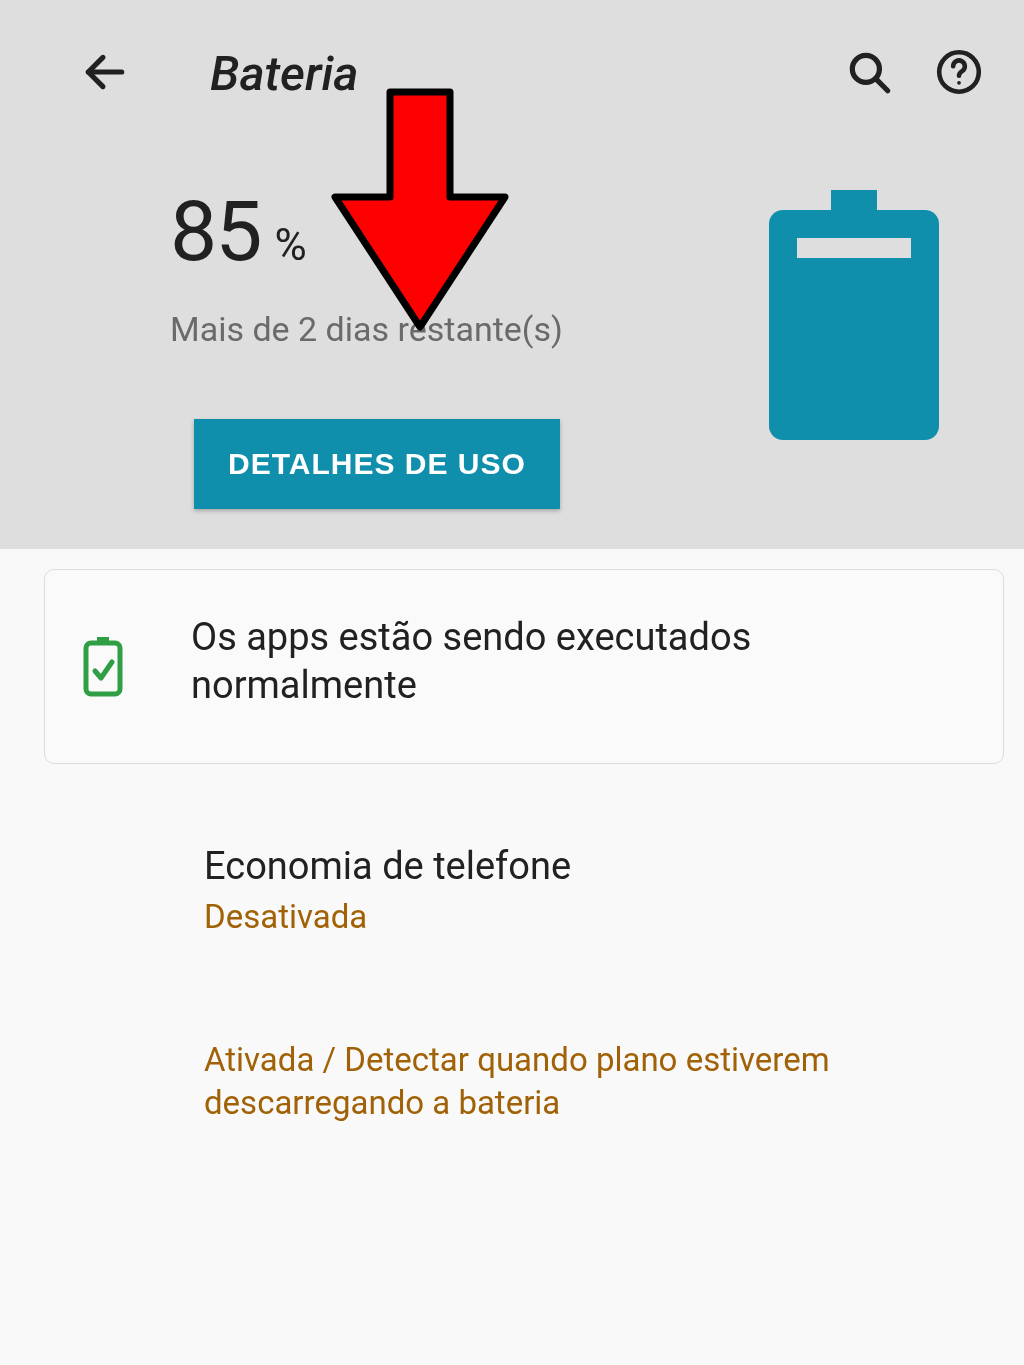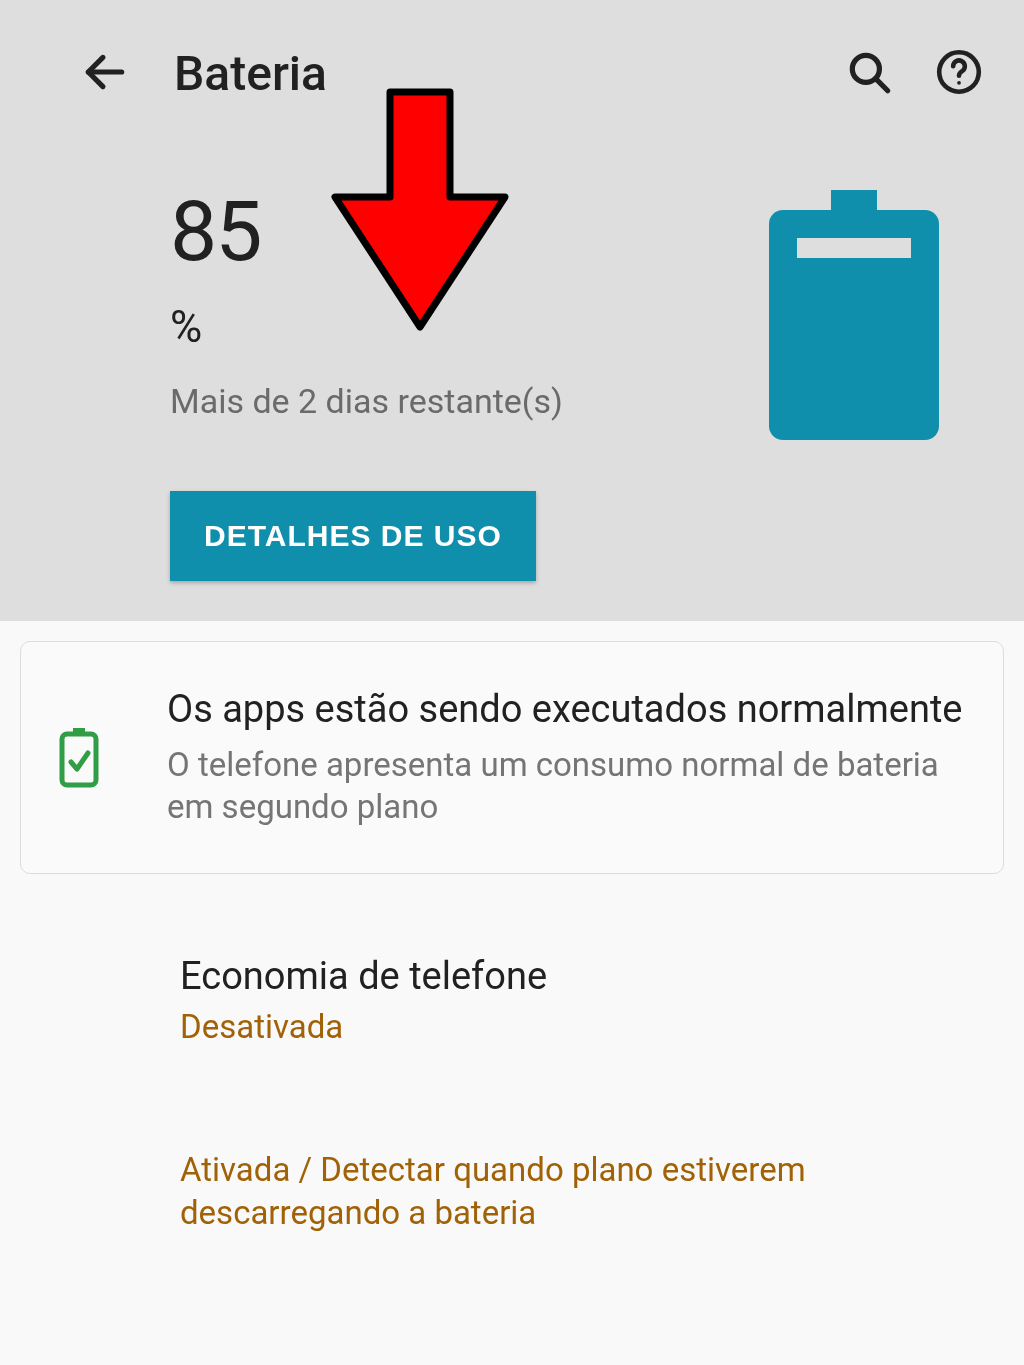--- a/index.html
+++ b/index.html
@@ -18,38 +18,38 @@
   }
 
   .topbar {
     display: flex;
     align-items: center;
     padding: 45px 40px 30px 40px;
   }
   .topbar .title {
     font-size: 48px;
     font-weight: 500;
-    margin-left: 44px;
+    margin-left: 80px;
     flex: 1;
+    font-style: italic;
   }
   .topbar .icon-btn {
     margin-left: 40px;
   }
 
   .battery-summary {
     display: flex;
     padding: 50px 40px 10px 170px;
     position: relative;
   }
   .battery-left { flex: 1; }
   .pct-row {
     display: flex;
     align-items: baseline;
-    gap: 20px;
-    flex-direction: column;
+    gap: 14px;
   }
   .pct-value {
     font-size: 84px;
     font-weight: 400;
     letter-spacing: -2px;
   }
   .pct-sign {
     font-size: 44px;
     font-weight: 400;
   }
@@ -63,40 +63,42 @@
     margin-top: 70px;
     background: #0f8fac;
     color: #fff;
     font-size: 30px;
     font-weight: 600;
     letter-spacing: 1px;
     padding: 28px 34px;
     border: none;
     box-shadow: 0 2px 4px rgba(0,0,0,0.25);
     cursor: pointer;
+    margin-left: 24px;
   }
 
   .battery-right {
     width: 260px;
     display: flex;
     align-items: flex-start;
     justify-content: center;
     padding-top: 8px;
   }
 
   .arrow-overlay {
     position: absolute;
     left: 320px;
     top: -50px;
     pointer-events: none;
   }
 
   .content {
     background: #f9f9f9;
     padding: 20px;
+    margin-left: 24px;
   }
 
   .status-card {
     border: 1px solid #dcdcdc;
     border-radius: 10px;
     background: #fafafa;
     display: flex;
     align-items: center;
     padding: 44px 28px;
   }
@@ -192,21 +194,20 @@
   <div class="status-card">
     <div class="icon-col">
       <svg width="40" height="60" viewBox="0 0 40 60">
         <rect x="14" y="0" width="12" height="7" fill="#2f9e44"></rect>
         <rect x="3" y="6" width="34" height="51" rx="5" ry="5" fill="none" stroke="#2f9e44" stroke-width="5"></rect>
         <polyline points="12,34 18,41 29,25" fill="none" stroke="#2f9e44" stroke-width="5" stroke-linecap="round" stroke-linejoin="round"></polyline>
       </svg>
     </div>
     <div class="text-col">
       <div class="status-title">Os apps estão sendo executados normalmente</div>
-      <div class="status-sub">O telefone apresenta um consumo normal de bateria em segundo plano</div>
     </div>
   </div>
 
   <div class="setting-row" style="margin-top:40px;">
     <div class="setting-title">Economia de telefone</div>
     <div class="setting-sub">Desativada</div>
   </div>
 
   <div class="setting-row" style="margin-top:40px;">
     <div class="setting-sub">Ativada / Detectar quando plano estiverem descarregando a bateria</div>

